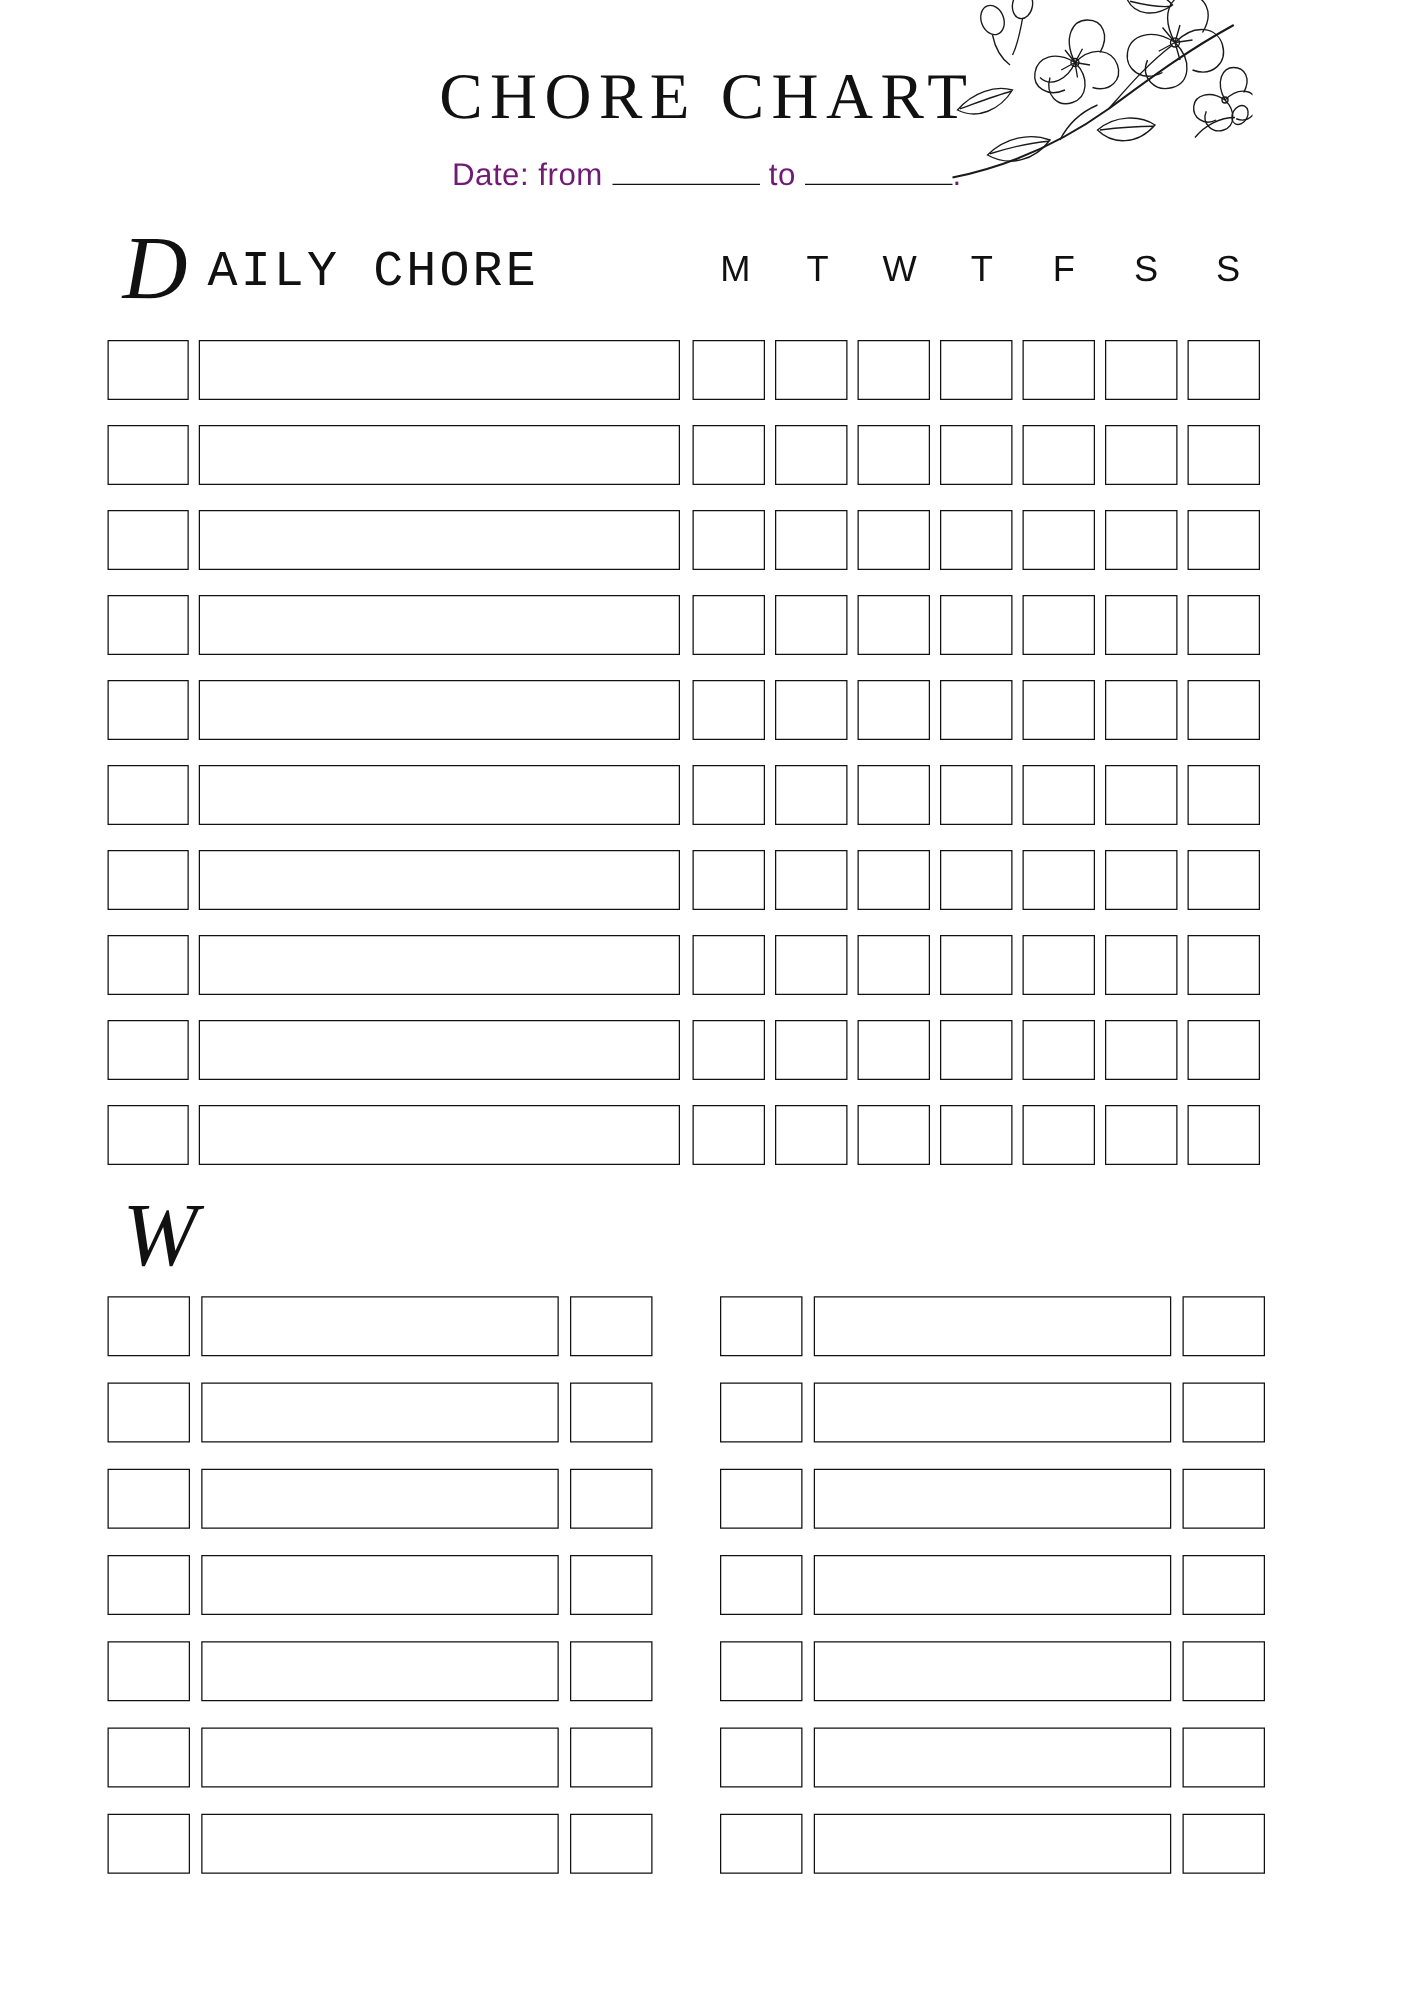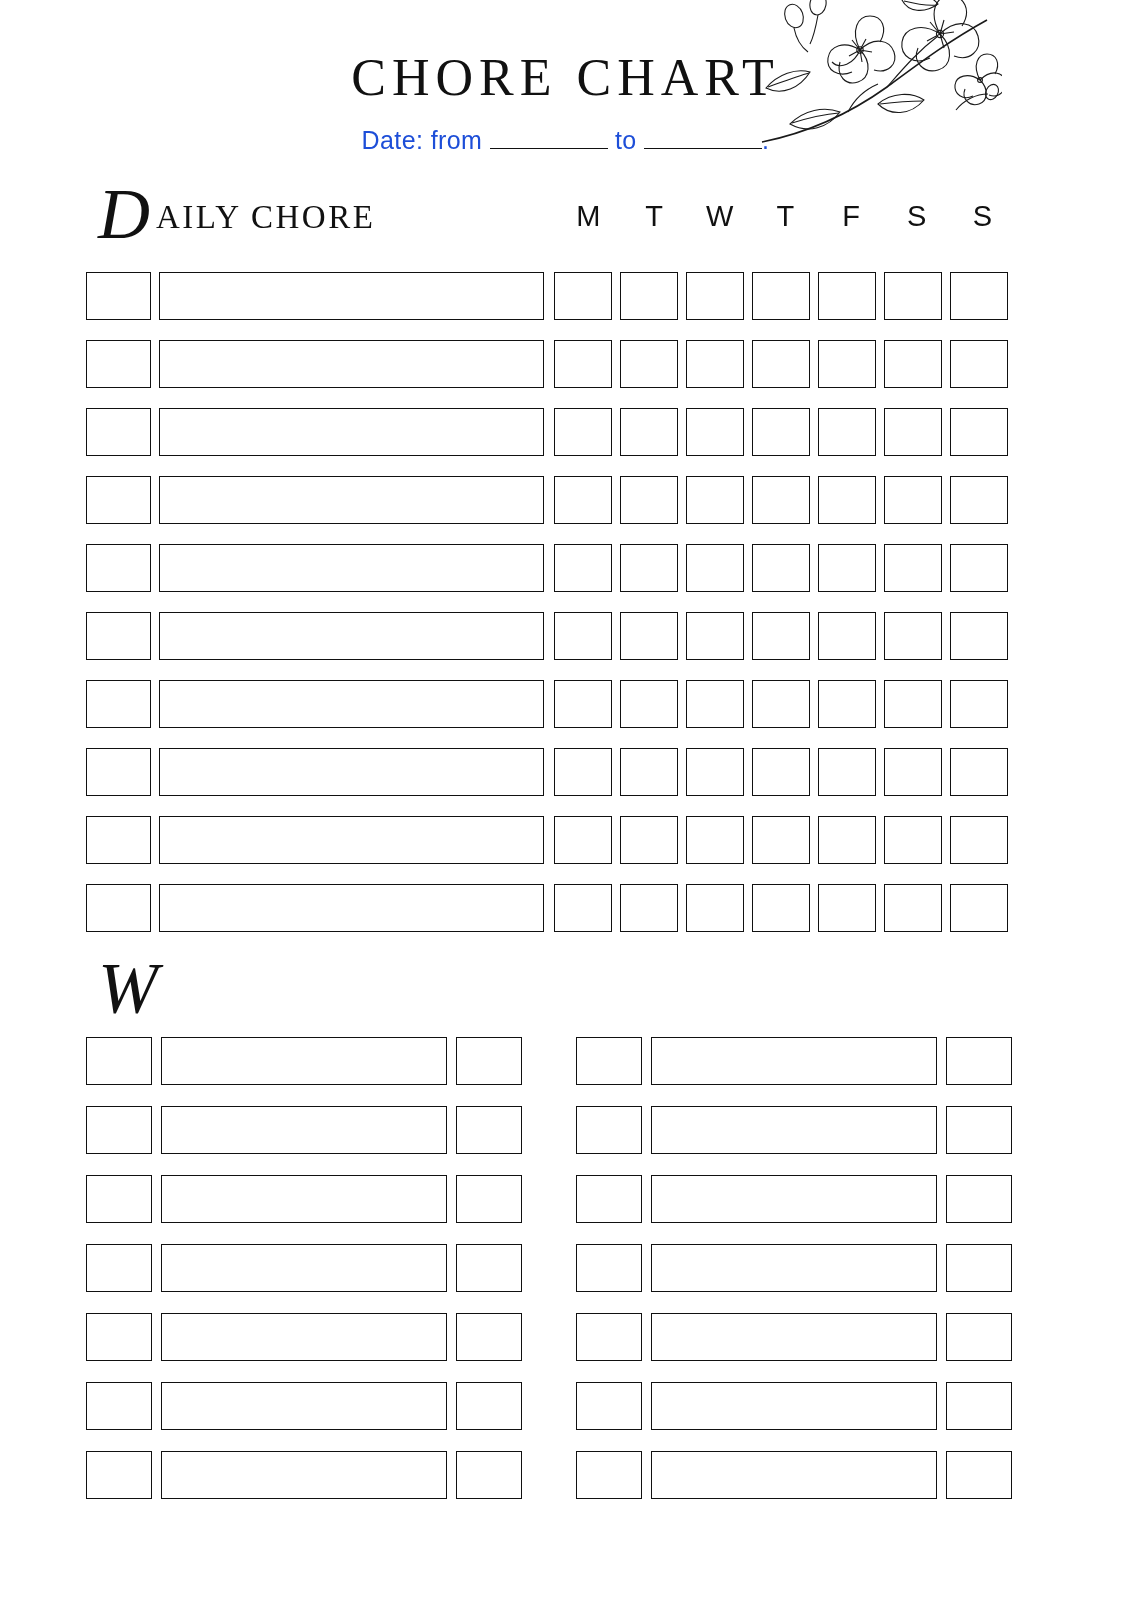--- a/index.html
+++ b/index.html
@@ -36,21 +36,21 @@
     font-weight: 400;
     color: #111;
   }
   .date-line {
     position: absolute;
     top: 126px;
     left: 0;
     width: 1131px;
     text-align: center;
     font-size: 25px;
-    color: #1d4ed8;
+    color: #701a75;
     letter-spacing: 0.4px;
   }
   .blank {
     display: inline-block;
     border-bottom: 1.6px solid #111;
     vertical-align: baseline;
   }
   .blank.b1 { width: 118px; }
   .blank.b2 { width: 118px; }
 
@@ -73,25 +73,25 @@
     font-family: "Liberation Serif", serif;
     font-style: italic;
     font-size: 72px;
     line-height: 0.8;
     font-weight: 400;
     letter-spacing: 0px;
     position: relative;
     top: 8px;
   }
   .head-rest {
-    font-family: Liberation Serif, serif;
-    font-size: 33px;
+    font-family: Liberation Mono, monospace;
+    font-size: 40px;
     letter-spacing: 2.5px;
     font-weight: 400;
-    margin-left: 6px;
+    margin-left: 16px;
     position: relative;
     top: -2px;
   }
 
   #daily-head { left: 98px; top: 178px; }
   #weekly-head { left: 98px; top: 952px; }
 
   
   .day-row {
     position: absolute;

